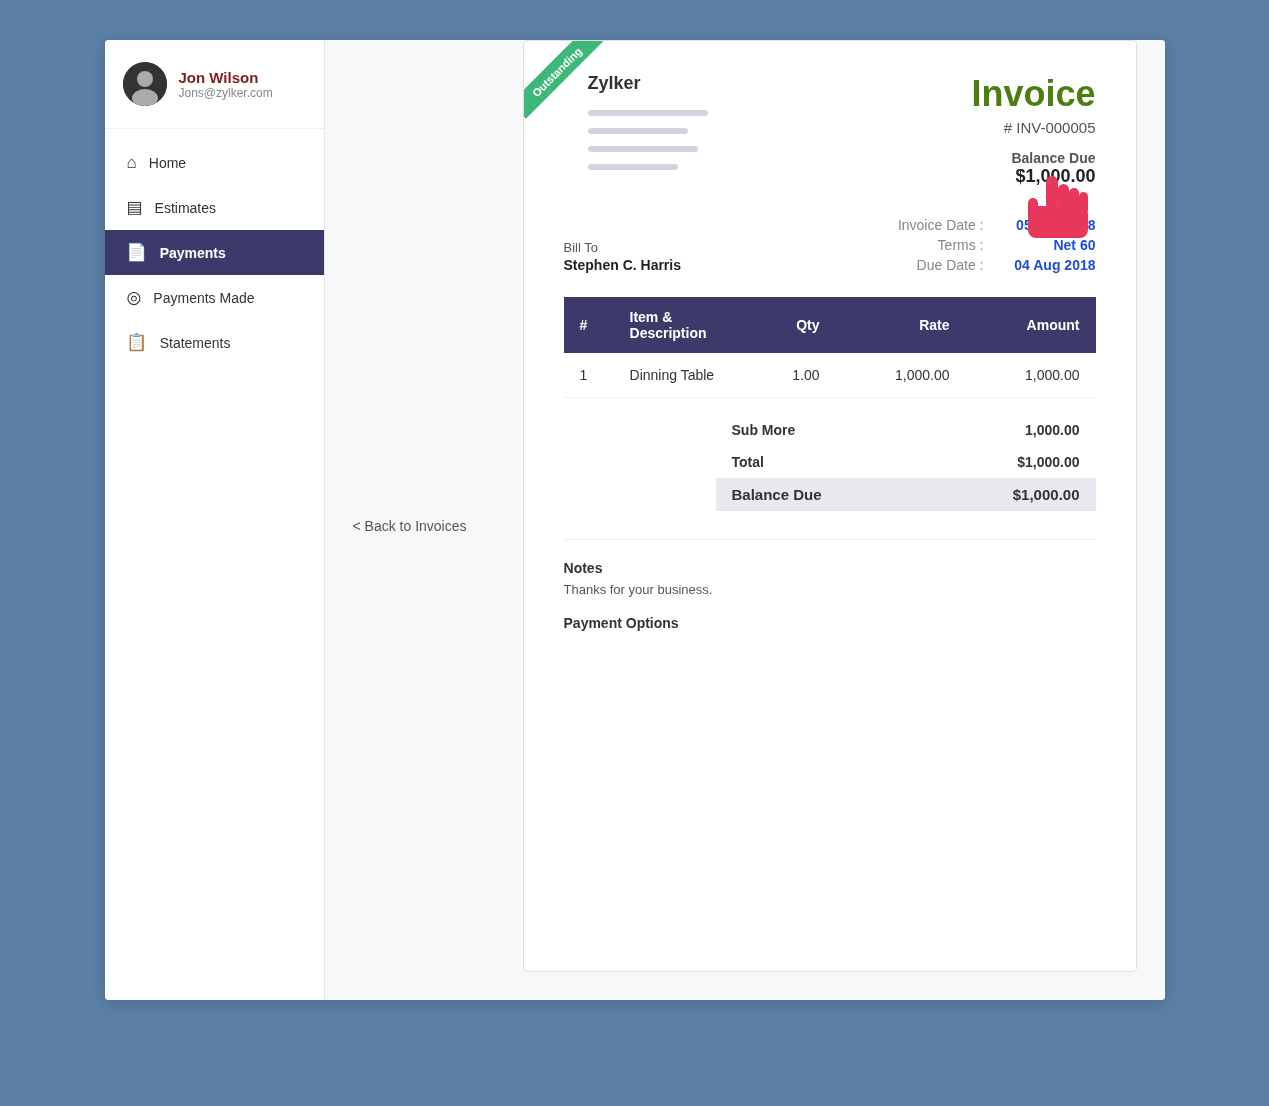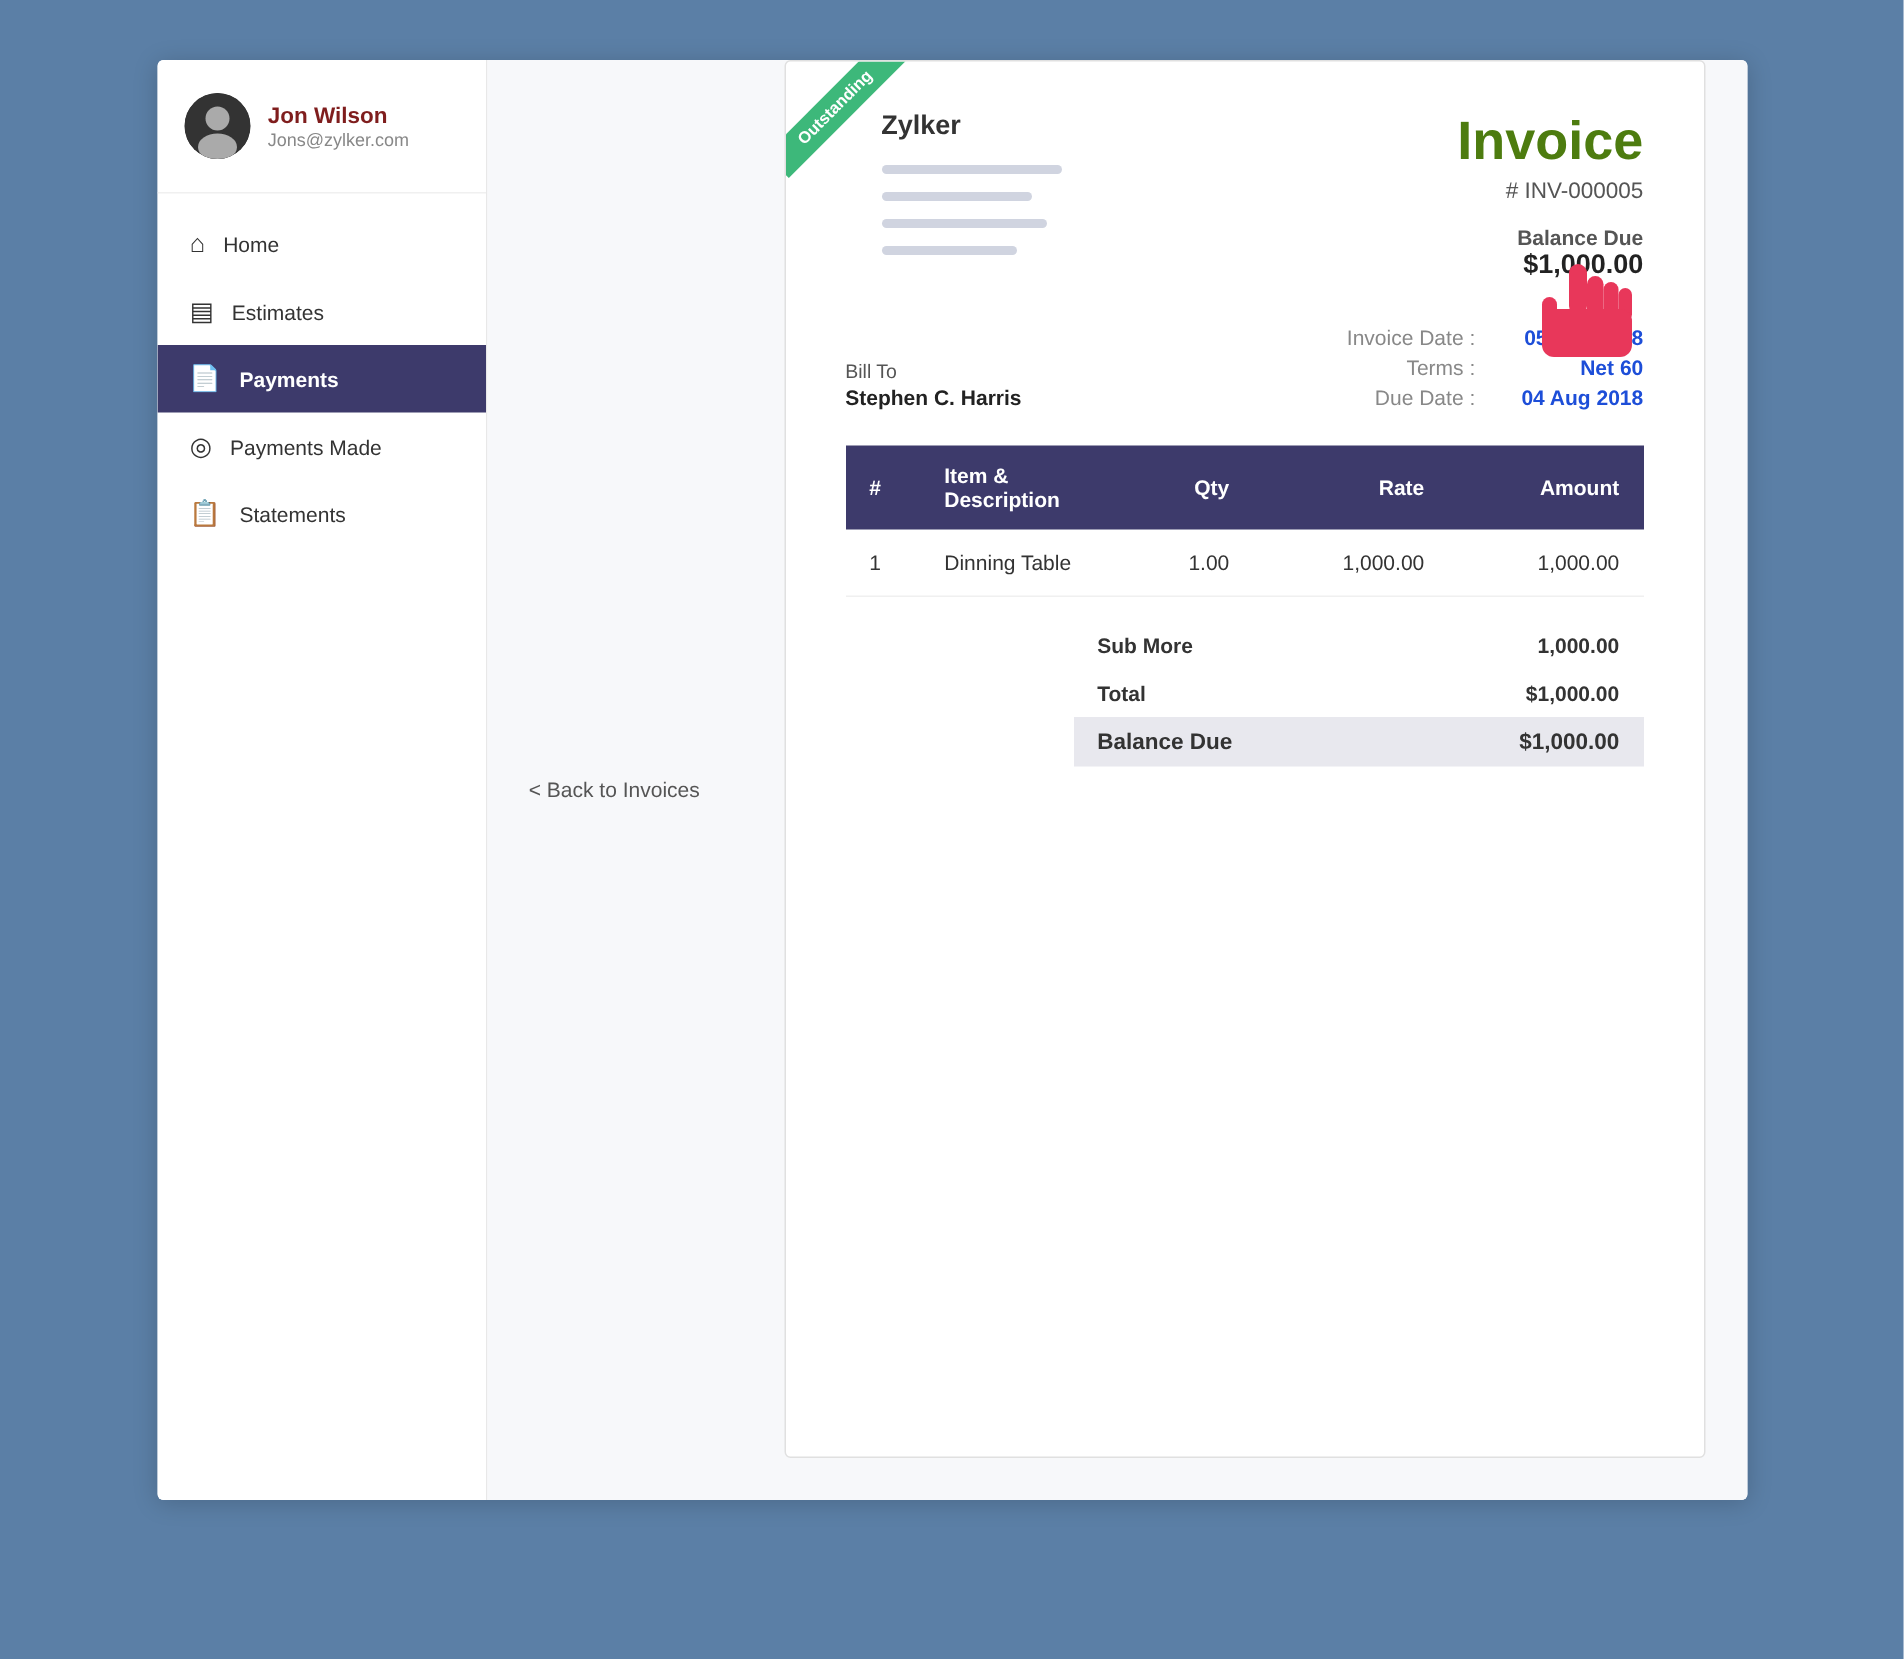--- a/index.html
+++ b/index.html
@@ -399,16 +399,21 @@
           <div class="total-row">
             <span class="total-label">Total</span>
             <span class="total-value">$1,000.00</span>
           </div>
           <div class="total-row balance-due-row">
             <span class="total-label">Balance Due</span>
             <span class="total-value">$1,000.00</span>
           </div>
         </div>
 
+        <div class="notes-section">
+          <div class="notes-label">Notes</div>
+          <div class="notes-text">Thanks for your business.</div>
+          <div class="payment-options-label">Payment Options</div>
+        </div>
       </div>
     </div>
   </div>
 </div>
 
 </body></html>

